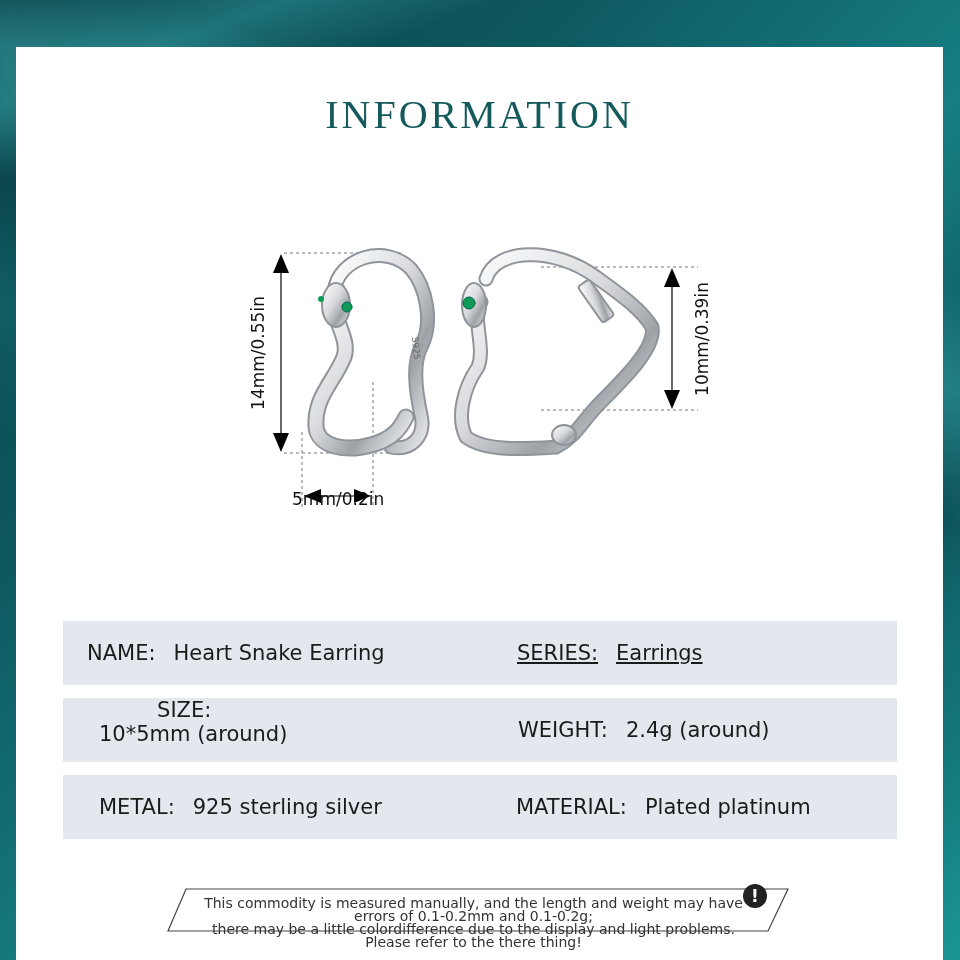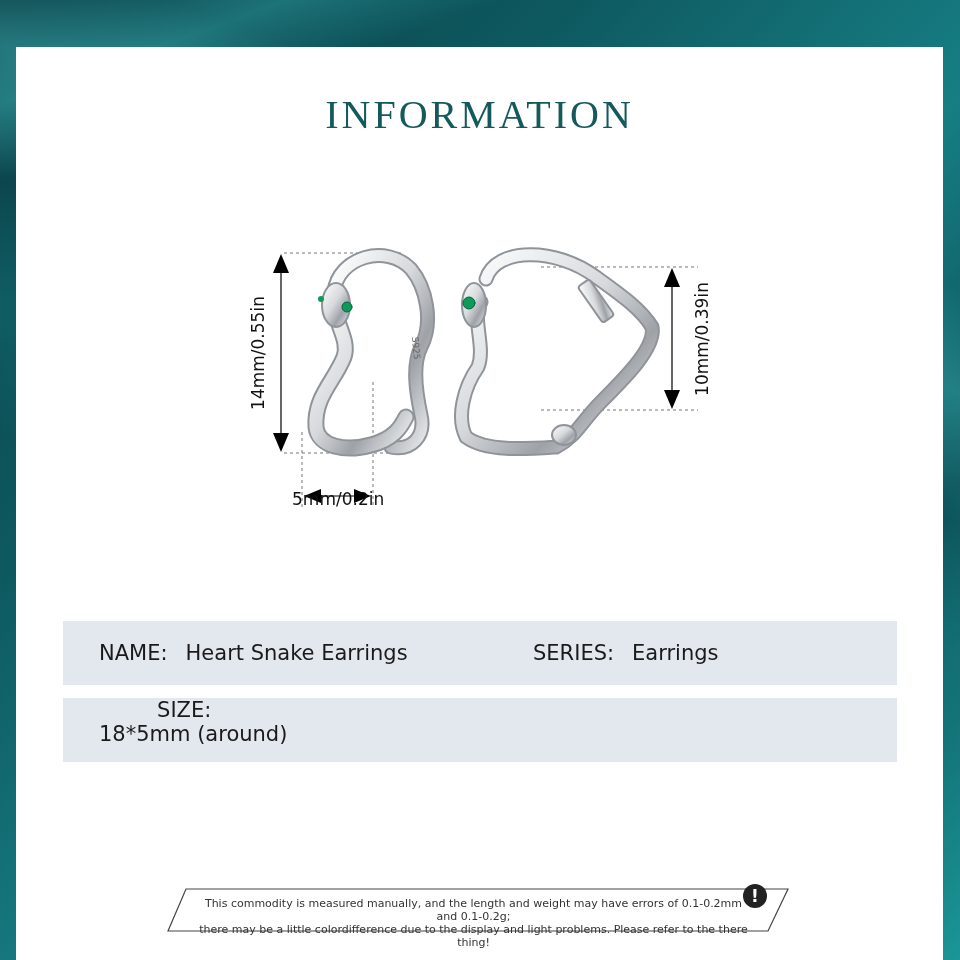--- a/index.html
+++ b/index.html
@@ -38,21 +38,21 @@
   }
   .info-cell { position: absolute; top: 0; height: 64px; display: flex; align-items: center; font-size: 21px; color: #1a1a1a; font-family: "DejaVu Sans", sans-serif; }
   .info-cell .k { margin-right: 18px; }
 
   .note {
     position: absolute; left: 150px; top: 840px; width: 625px; height: 46px;
   }
   .note svg { position: absolute; left: 0; top: 0; }
   .note-text {
     position: absolute; left: 30px; right: 40px; top: 10px; text-align: center;
-    font-size: 11px; line-height: 13px; color: #333; font-family: "DejaVu Sans", sans-serif;
+    font-size: 14px; line-height: 13px; color: #333; font-family: "DejaVu Sans", sans-serif;
   }
   .warn {
     position: absolute; left: 577px; top: -3px; width: 24px; height: 24px; border-radius: 50%;
     background: #222; color: #fff; font-weight: bold; font-size: 17px; line-height: 24px; text-align: center;
     font-family: "DejaVu Sans", sans-serif;
   }
 </style>
 </head>
 <body>
 
@@ -116,37 +116,51 @@
         <ellipse cx="548" cy="388" rx="12" ry="10" fill="url(#silver)" stroke="#8f949a" stroke-width="2"></ellipse>
       </g>
     </svg>
 
     <div class="dim-label vert" style="left:185px; top:296px;">14mm/0.55in</div>
     <div class="dim-label" style="left:276px; top:442px;">5mm/0.2in</div>
     <div class="dim-label vert" style="left:629px; top:282px;">10mm/0.39in</div>
   </div>
 
   <div class="info-row" style="top:574px;">
-    <div class="info-cell" style="left:36px;">
+    <div class="info-cell" style="left:24px;">
       <span class="k">NAME:</span>
-      <span>Heart Snake Earrings</span>
+      <span>Heart Snake Earring</span>
     </div>
-    <div class="info-cell" style="left:470px;">
+    <div class="info-cell" style="left:454px;text-decoration:underline;">
       <span class="k">SERIES:</span>
       <span>Earrings</span>
     </div>
   </div>
 
   <div class="info-row" style="top:651px;">
     <div class="info-cell" style="left:36px;flex-direction:column;">
       <span class="k">SIZE:</span>
-      <span>18*5mm (around)</span>
+      <span>10*5mm (around)</span>
+    </div>
+    <div class="info-cell" style="left:455px;">
+      <span class="k">WEIGHT:</span>
+      <span>2.4g (around)</span>
     </div>
   </div>
 
+  <div class="info-row" style="top:728px;">
+    <div class="info-cell" style="left:36px;">
+      <span class="k">METAL:</span>
+      <span>925 sterling silver</span>
+    </div>
+    <div class="info-cell" style="left:453px;">
+      <span class="k">MATERIAL:</span>
+      <span>Plated platinum</span>
+    </div>
+  </div>
 
   <div class="note">
     <svg width="625" height="46" viewBox="0 0 625 46">
       <polygon points="20,2 622,2 602,44 2,44" fill="#fff" stroke="#444" stroke-width="1.2"></polygon>
     </svg>
     <div class="warn">!</div>
     <div class="note-text">
       <div>This commodity is measured manually, and the length and weight may have errors of 0.1-0.2mm and 0.1-0.2g;</div>
       <div>there may be a little colordifference due to the display and light problems. Please refer to the there thing!</div>
     </div>

